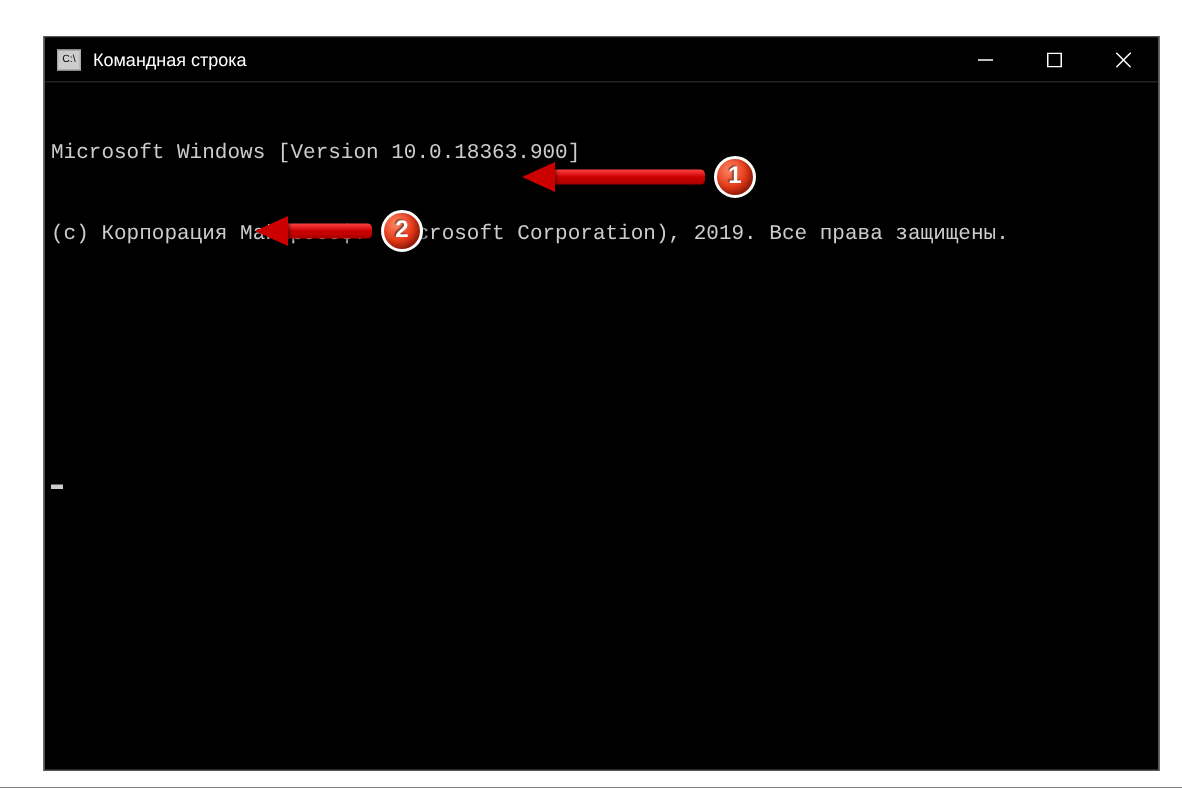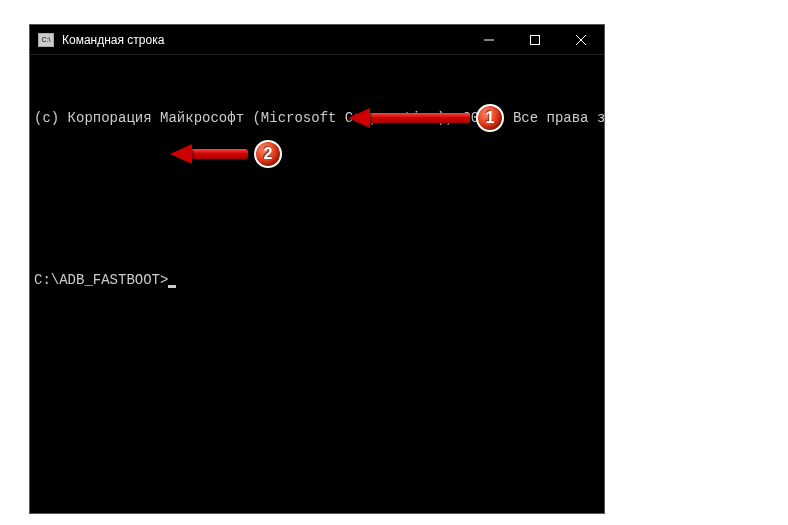--- a/index.html
+++ b/index.html
@@ -8,27 +8,26 @@
       height: 525px;
       background: #fff;
       font-family: Consolas, 'Courier New', monospace;
       position: relative;
       overflow: hidden;
     }
     .window {
       position: absolute;
       left: 29px;
       top: 24px;
-      width: 576px;
+      width: 744px;
       height: 490px;
       background: #000;
       border: 1px solid #555;
       display: flex;
       flex-direction: column;
-      gap: 16px;
     }
     .titlebar {
       height: 30px;
       background: #000;
       display: flex;
       align-items: center;
       border-bottom: 1px solid #222;
     }
     .titlebar-icon {
       width: 16px;
@@ -155,24 +154,25 @@
       </div>
       <div class="titlebar-btn close">
         <svg viewBox="0 0 10 10">
             <line x1="0" y1="0" x2="10" y2="10" stroke="#fff" stroke-width="1"></line>
             <line x1="10" y1="0" x2="0" y2="10" stroke="#fff" stroke-width="1"></line>
           </svg>
       </div>
     </div>
   </div>
   <div class="terminal-body">
+    <div class="term-line">Microsoft Windows [Version 10.0.18363.900]</div>
     <div class="term-line">(c) Корпорация Майкрософт (Microsoft Corporation), 2019. Все права защищены.</div>
     <div class="term-line">&nbsp;</div>
     <div class="term-line">&nbsp;</div>
-    <div class="term-line"><span>C:\ADB_FASTBOOT&gt;</span><span class="cursor"></span></div>
+    <div class="term-line"><span class="cursor"></span></div>
   </div>
 </div>
 
 <div class="annotation" style="left:348px; top:104px;">
   <div class="arrow">
     <div class="arrow-head"></div>
     <div class="arrow-body" style="width:100px;"></div>
   </div>
   <div class="badge">1</div>
 </div>

